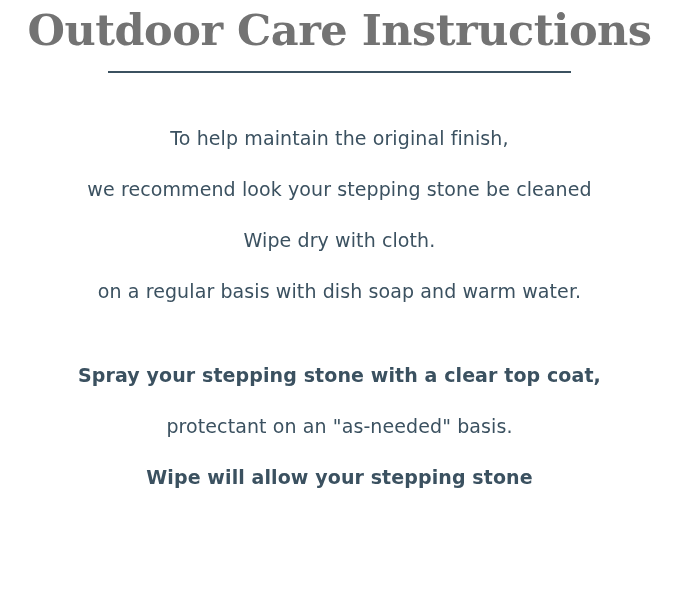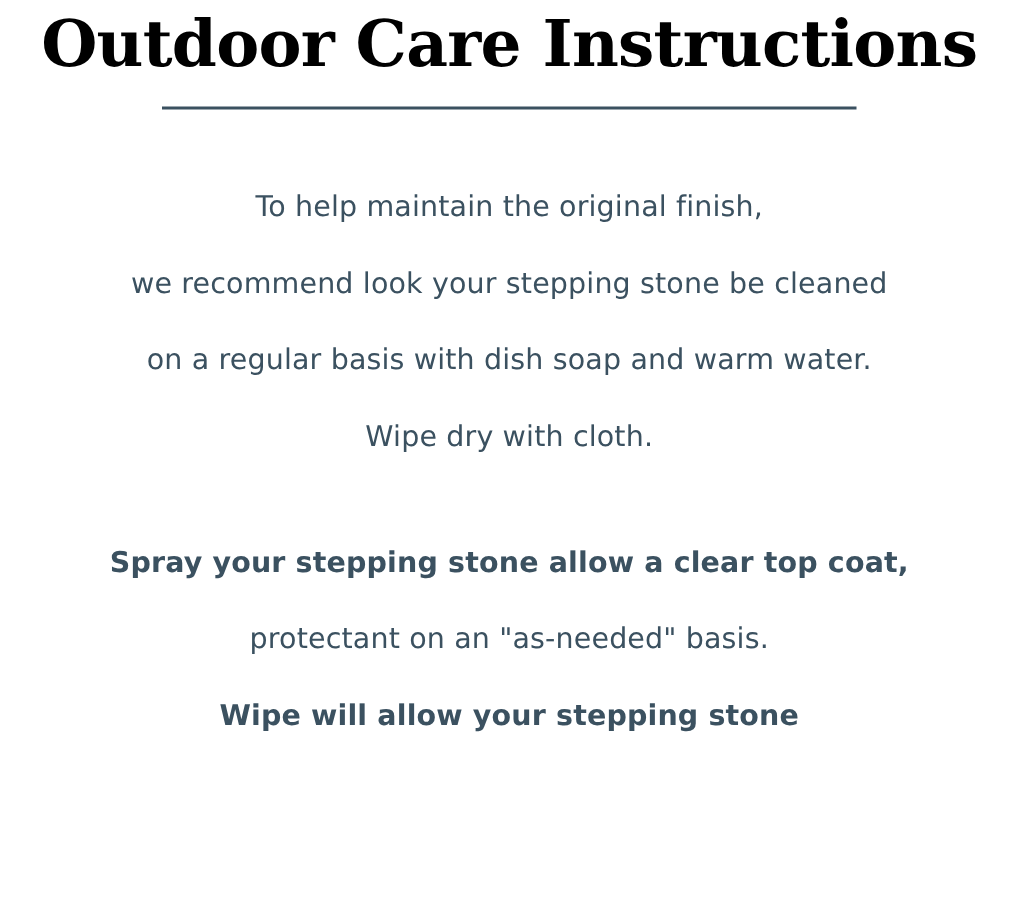--- a/index.html
+++ b/index.html
@@ -19,21 +19,21 @@
     height: 613px;
     position: relative;
     box-sizing: border-box;
     padding: 0;
   }
   .title {
     font-family: "DejaVu Serif", serif;
     font-weight: bold;
     font-size: 43px;
     line-height: 1.05;
-    color: #000000;
+    color: #737373;
     text-align: center;
     letter-spacing: -0.5px;
     margin: 8px 0 0 0;
     white-space: nowrap;
   }
   .divider-wrap {
     display: flex;
     justify-content: center;
     margin-top: 18px;
   }
@@ -73,23 +73,23 @@
 
   <h1 class="title">Outdoor Care Instructions</h1>
 
   <div class="divider-wrap">
     <div class="divider"></div>
   </div>
 
   <div class="body-block para1">
     <div class="line">To help maintain the original finish,</div>
     <div class="line">we recommend look your stepping stone be cleaned</div>
+    <div class="line">Wipe dry with cloth.</div>
     <div class="line">on a regular basis with dish soap and warm water.</div>
-    <div class="line">Wipe dry with cloth.</div>
   </div>
 
   <div class="body-block para2">
-    <div class="line bold">Spray your stepping stone allow a clear top coat,</div>
+    <div class="line bold">Spray your stepping stone with a clear top coat,</div>
     <div class="line">protectant on an "as-needed" basis.</div>
     <div class="line bold tight">Wipe will allow your stepping stone</div>
   </div>
 
 </div>
 
 </body></html>

